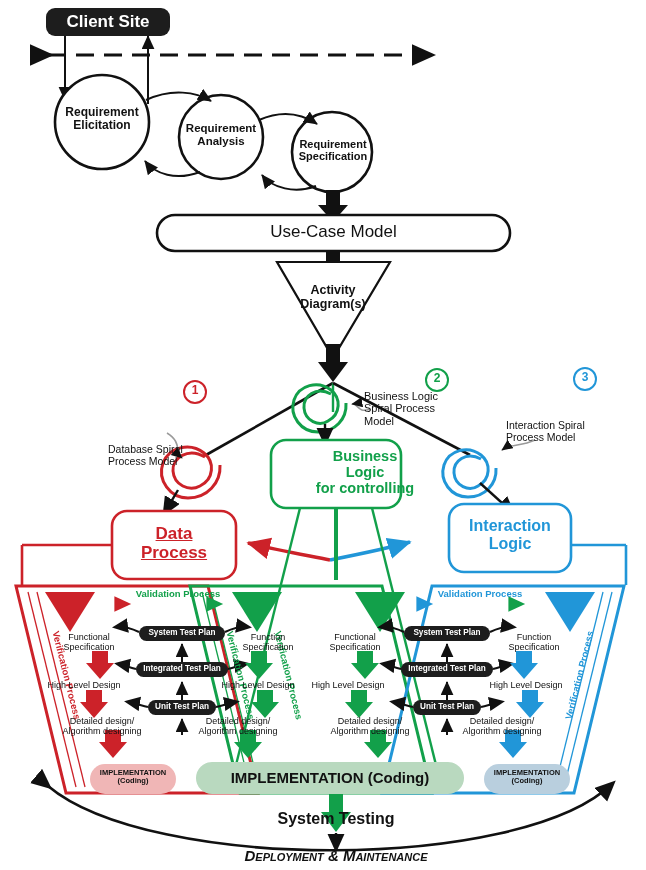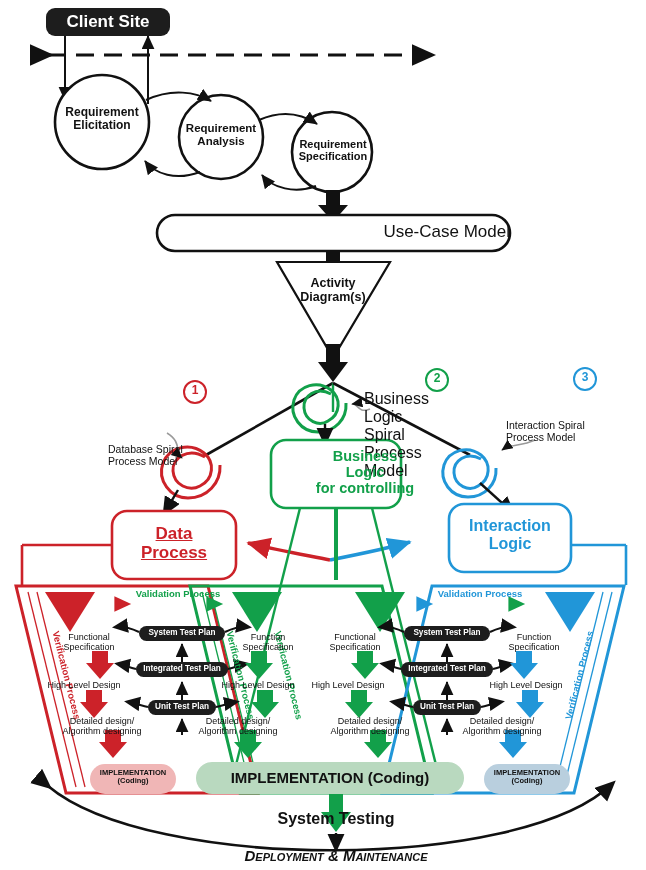--- a/index.html
+++ b/index.html
@@ -193,44 +193,44 @@
   </div>
   <div class="lbl" style="left:174px;top:122px;width:94px;font-size:11.5px;font-weight:bold;color:#111;">
     <div>Requirement</div>
     <div>Analysis</div>
   </div>
   <div class="lbl" style="left:282px;top:138px;width:102px;font-size:11px;font-weight:bold;color:#111;">
     <div>Requirement</div>
     <div>Specification</div>
   </div>
 
-  <div class="lbl" style="left:157px;top:222px;width:353px;font-size:17px;color:#111;text-align:right;">
+  <div class="lbl" style="left:157px;top:222px;width:353px;font-size:17px;color:#111;">
     <span>Use-Case Model</span>
   </div>
 
-  <div class="lbl" style="left:283px;top:276px;width:100px;font-size:12.5px;font-weight:bold;color:#111;">
+  <div class="lbl" style="left:283px;top:283px;width:100px;font-size:12.5px;font-weight:bold;color:#111;">
     <div>Activity</div>
     <div>Diagram(s)</div>
   </div>
 
   <div class="lbl" style="left:185px;top:384px;width:20px;font-size:12px;color:#cc2229;font-weight:bold;">
     <span>1</span>
   </div>
   <div class="lbl" style="left:427px;top:372px;width:20px;font-size:12px;color:#12a04a;font-weight:bold;">
     <span>2</span>
   </div>
   <div class="lbl" style="left:575px;top:371px;width:20px;font-size:12px;color:#2196d8;font-weight:bold;">
     <span>3</span>
   </div>
 
   <div class="lbl" style="left:108px;top:412px;width:106px;font-size:10.5px;color:#111;text-align:left;margin-top:32px;">
     <div>Database Spiral</div>
     <div>Process Model</div>
   </div>
-  <div class="lbl" style="left:364px;top:390px;width:90px;font-size:16px;color:#111;text-align:left;">
+  <div class="lbl" style="left:364px;top:390px;width:90px;font-size:11px;color:#111;text-align:left;">
     <div>Business Logic</div>
     <div>Spiral Process</div>
     <div>Model</div>
   </div>
   <div class="lbl" style="left:506px;top:420px;width:112px;font-size:10.5px;color:#111;text-align:left;">
     <div>Interaction Spiral</div>
     <div>Process Model</div>
   </div>
 
   <div class="lbl" style="left:112px;top:524px;width:124px;font-size:17px;font-weight:bold;color:#cc2229;text-decoration:underline;">

